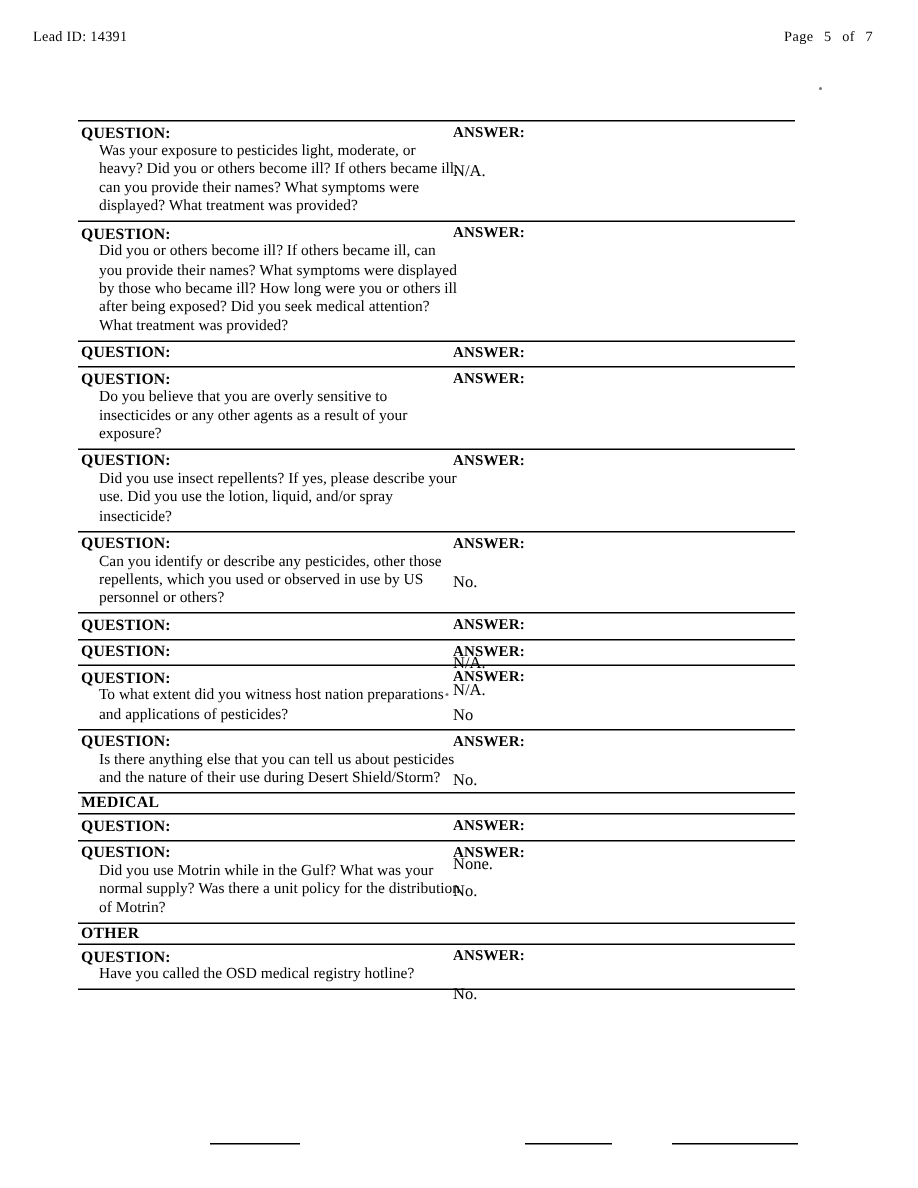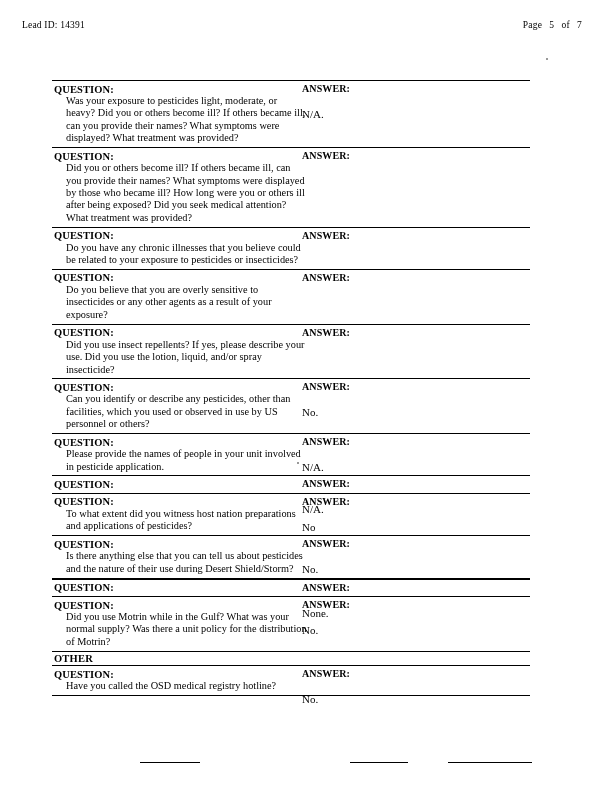--- a/index.html
+++ b/index.html
@@ -163,21 +163,20 @@
           <span class="alabel">ANSWER:</span>
           <span class="qtext">Did you or others become ill?  If others became ill, can you provide their names?  What symptoms were displayed by those who became ill?  How long were you or others ill after being exposed?  Did you seek medical attention?  What treatment was provided?</span>
           <span class="atext"></span>
         </div>
       </div>
       <div class="rule"></div>
       <div class="qa">
         <div class="qa-inner">
           <span class="qlabel">QUESTION:</span>
           <span class="alabel">ANSWER:</span>
-          <span class="qtext">Do you have any chronic illnesses that you believe could be related to your exposure to pesticides or insecticides?</span>
           <span class="atext"></span>
         </div>
       </div>
       <div class="rule"></div>
       <div class="qa">
         <div class="qa-inner">
           <span class="qlabel">QUESTION:</span>
           <span class="alabel">ANSWER:</span>
           <span class="qtext">Do you believe that you are overly sensitive to insecticides or any other agents as a result of your exposure?</span>
           <span class="atext"></span>
@@ -190,30 +189,29 @@
           <span class="alabel">ANSWER:</span>
           <span class="qtext">Did you use insect repellents?  If yes, please describe your use.  Did you use the lotion, liquid, and/or spray insecticide?</span>
           <span class="atext"></span>
         </div>
       </div>
       <div class="rule"></div>
       <div class="qa">
         <div class="qa-inner">
           <span class="qlabel">QUESTION:</span>
           <span class="alabel">ANSWER:</span>
-          <span class="qtext">Can you identify or describe any pesticides, other than facilities, which you used or observed in use by US personnel or others?</span>
-          <span class="atext">No.</span>
-        </div>
-      </div>
-      <div class="rule"></div>
-      <div class="qa">
-        <div class="qa-inner">
-          <span class="qlabel">QUESTION:</span>
-          <span class="alabel">ANSWER:</span>
-          <span class="qtext">Please provide the names of people in your unit involved in pesticide application.</span>
+          <span class="qtext">Can you identify or describe any pesticides, other those repellents, which you used or observed in use by US personnel or others?</span>
+          <span class="atext">No.</span>
+        </div>
+      </div>
+      <div class="rule"></div>
+      <div class="qa">
+        <div class="qa-inner">
+          <span class="qlabel">QUESTION:</span>
+          <span class="alabel">ANSWER:</span>
           <span class="atext">N/A.</span>
         </div>
       </div>
       <div class="rule"></div>
       <div class="qa">
         <div class="qa-inner">
           <span class="qlabel">QUESTION:</span>
           <span class="alabel">ANSWER:</span>
           <span class="atext">N/A.</span>
         </div>
@@ -230,20 +228,21 @@
       <div class="rule"></div>
       <div class="qa">
         <div class="qa-inner">
           <span class="qlabel">QUESTION:</span>
           <span class="alabel">ANSWER:</span>
           <span class="qtext">Is there anything else that you can tell us about pesticides and the nature of their use during Desert Shield/Storm?</span>
           <span class="atext">No.</span>
         </div>
       </div>
       <div class="rule"></div>
+      <div class="section-head">MEDICAL</div>
       <div class="rule"></div>
       <div class="qa">
         <div class="qa-inner">
           <span class="qlabel">QUESTION:</span>
           <span class="alabel">ANSWER:</span>
           <span class="atext">None.</span>
         </div>
       </div>
       <div class="rule"></div>
       <div class="qa">

